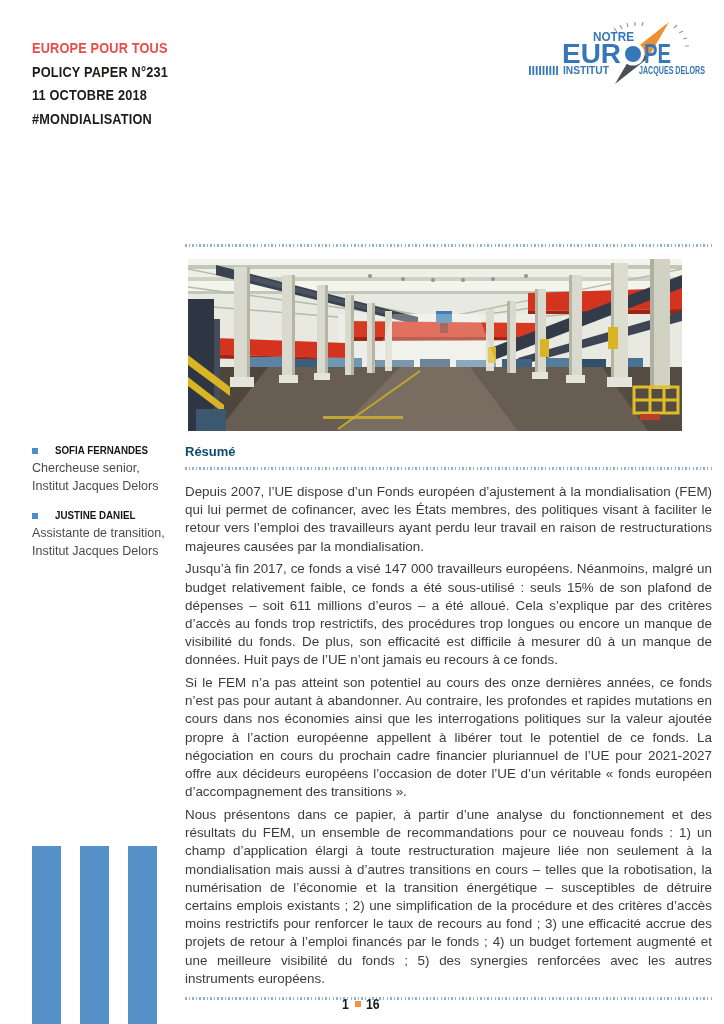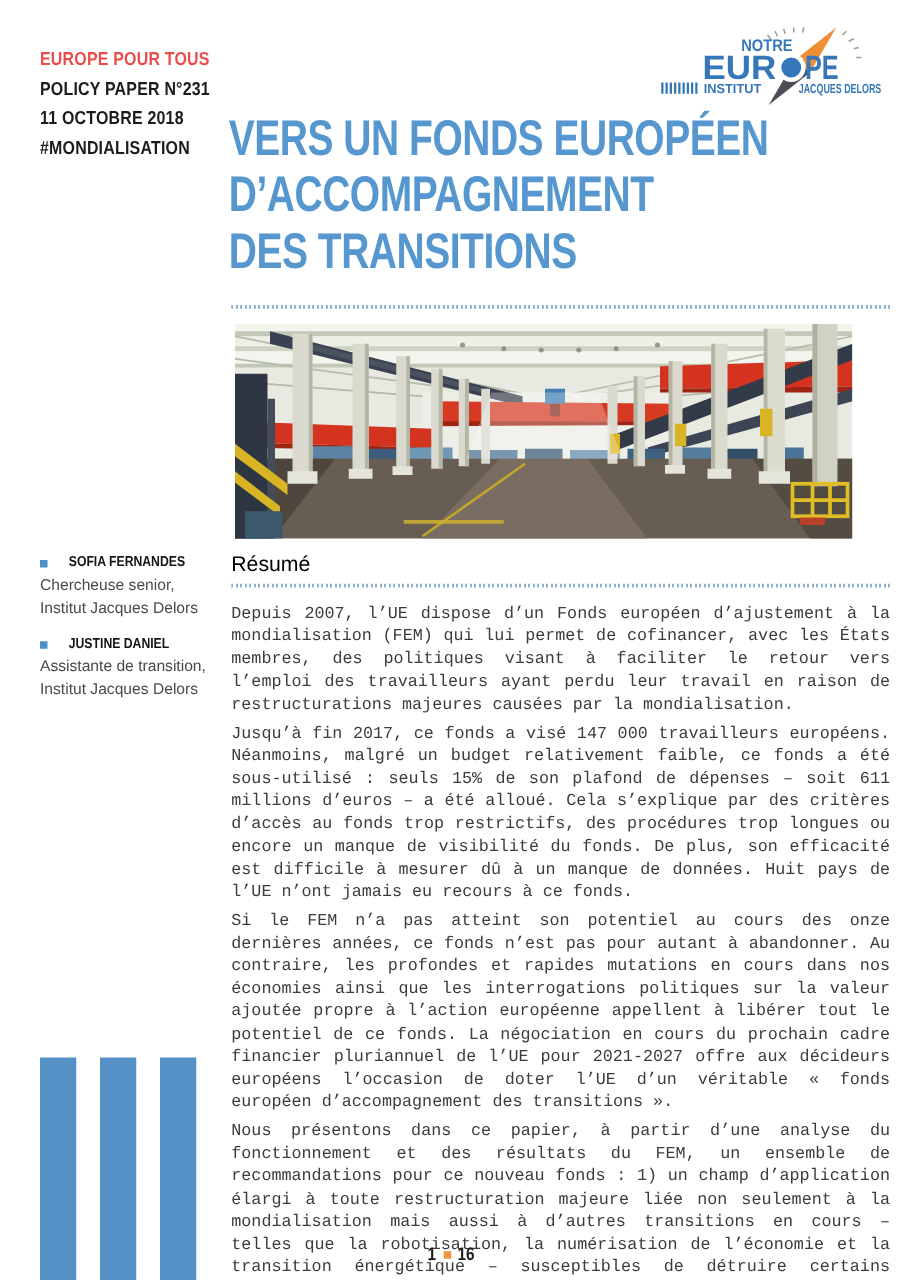--- a/index.html
+++ b/index.html
@@ -30,23 +30,23 @@
   .photo svg { display:block; width:494px; height:172px; }
 
   
   .authors { position:absolute; left:32px; top:442px; width:152px; font-size:12.5px; line-height:18px; color:#4a4a4a; }
   .author { margin-bottom:12px; }
   .author-name { font-size:11.5px; font-weight:bold; color:#151515; line-height:17px; display:flex; align-items:center; gap:17px; }
   .sq { width:6px; height:6px; background:#4a90c8; flex:0 0 auto; }
 
   
   .main { position:absolute; left:185px; top:441px; width:527px; }
-  .main h2 { font-size:17px; line-height:21px; color:#000000; font-weight:normal; }
+  .main h2 { font-size:13px; line-height:21px; color:#0c4a6e; font-weight:bold; }
   .main .rule { margin-top:5px; }
-  .main p { font-size:13.4px; line-height:18.2px; color:#3c3c3c; text-align:justify; margin-top:4.5px;font-family:Liberation Mono, monospace; }
+  .main p { font-size:13.4px; line-height:18.2px; color:#3c3c3c; text-align:justify; margin-top:4.5px; }
   .main p.first { margin-top:13px; }
   .main .rule.bottom { margin-top:9px; }
 
   
   .footer { position:absolute; left:0; top:995px; width:724px; text-align:center; }
   .footer .wrap { display:inline-flex; align-items:center; gap:5px; font-weight:bold; font-size:14.5px; color:#1c1c1a; }
   .footer .osq { width:6px; height:6px; background:#f0953d; display:inline-block; }
 
   
   .bar { position:absolute; top:846px; width:29px; height:178px; background:#5590c7; }
@@ -97,25 +97,20 @@
           <rect x="19" y="46" width="1.8" height="9"></rect>
         <rect x="22.4" y="46" width="1.8" height="9"></rect>
           <rect x="25.8" y="46" width="1.8" height="9"></rect>
         <rect x="29.2" y="46" width="1.8" height="9"></rect>
       </g>
       <text x="36" y="54" font-size="10.5" font-weight="bold" fill="#3577b9" textLength="46" lengthAdjust="spacingAndGlyphs">INSTITUT</text>
       <text x="112" y="54" font-size="10.5" font-weight="bold" fill="#3577b9" textLength="66" lengthAdjust="spacingAndGlyphs">JACQUES DELORS</text>
     </svg>
   </div>
 
-  <div class="title">
-    <div><span class="cond2">VERS UN FONDS EUROPÉEN</span></div>
-    <div><span class="cond2">D’ACCOMPAGNEMENT</span></div>
-    <div><span class="cond2">DES TRANSITIONS</span></div>
-  </div>
   <div class="rule rule-title"></div>
 
   <div class="photo">
     <svg viewBox="0 0 494 172" preserveAspectRatio="none">
       <rect width="494" height="172" fill="#e8eae1"></rect>
 
       <rect y="0" width="494" height="6" fill="#f3f4ee"></rect>
       <rect y="6" width="494" height="4" fill="#c2c8b8"></rect>
       <rect y="10" width="494" height="8" fill="#eef0e7"></rect>
       <rect y="18" width="494" height="4" fill="#cdd2c3"></rect>

